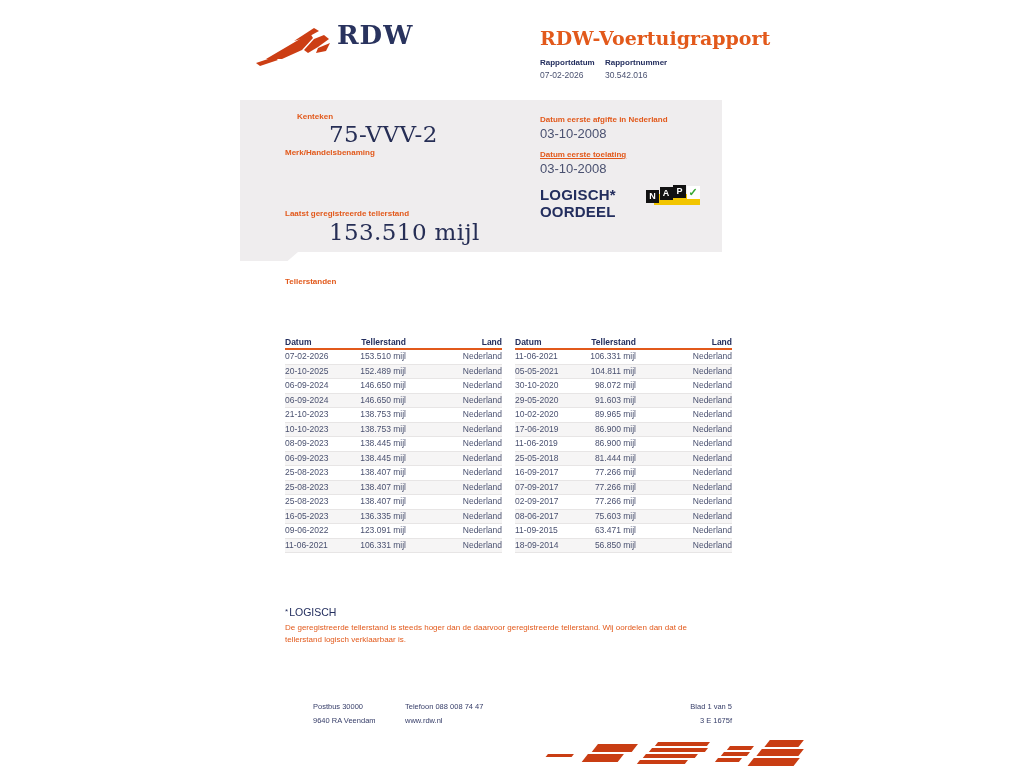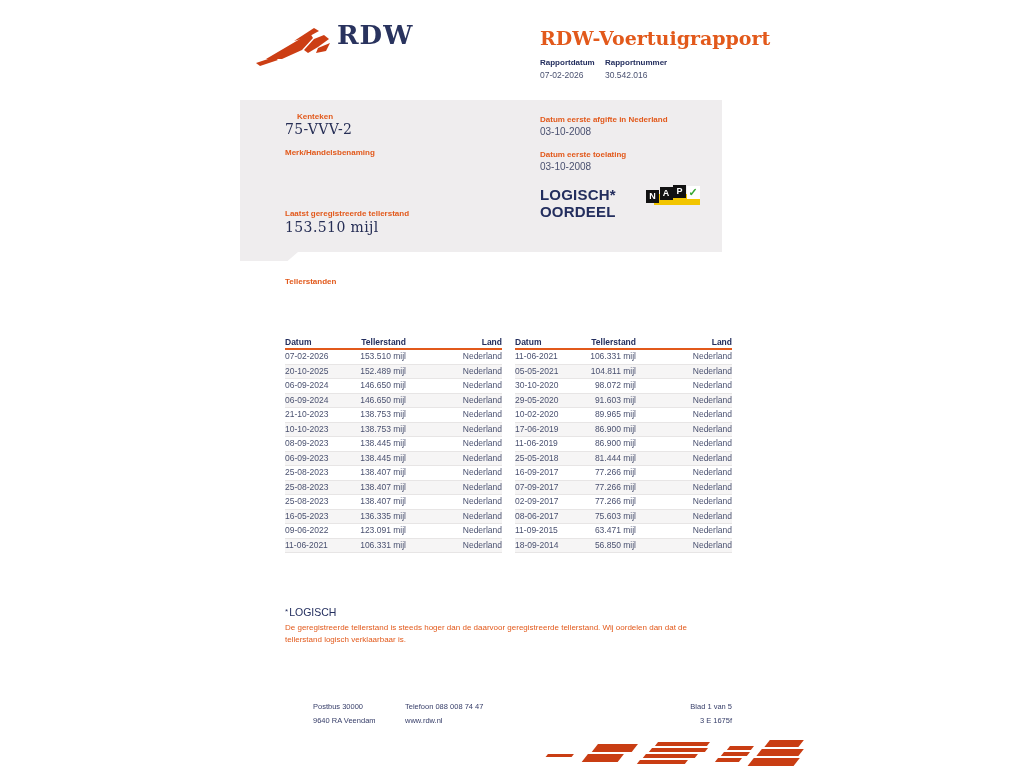--- a/index.html
+++ b/index.html
@@ -14,22 +14,22 @@
   .meta-label { font-size:8px; font-weight:700; color:#232e5e; }
   .meta-value { font-size:8.5px; color:#4a5170; margin-top:3px; }
   .meta-col1 { left:540px; top:58px; }
   .meta-col2 { left:605px; top:58px; }
 
   
   .panel { left:240px; top:100px; width:482px; height:152px; background:#efedee; }
   .panel-tab { left:240px; top:252px; width:58px; height:9px; background:#efedee;
                clip-path:polygon(0 0,100% 0,82% 100%,0 100%); }
   .olabel { font-size:8px; font-weight:700; color:#e2591b; }
-  .bigval { font-size:14px; color:#262e55; letter-spacing:.4px; }
-  .smallval { font-size:10px; color:#4a5170; }
+  .bigval { font-size:23px; color:#262e55; letter-spacing:.4px;margin-left:44px; }
+  .smallval { font-size:13px; color:#4a5170; }
   .oordeel { font-size:15px; font-weight:700; color:#232e5e; line-height:17px; letter-spacing:.2px; }
 
   
   .nap { left:646px; top:184px; width:56px; height:24px; }
   .nap-yellow { position:absolute; left:8px; top:10px; width:46px; height:11px; background:#f2c500; }
   .nap-tile { position:absolute; width:13px; height:13px; background:#121212; color:#fff;
               font-size:9px; font-weight:700; text-align:center; line-height:13px; }
   .nap-check-tile { position:absolute; width:13px; height:13px; background:#ffffff; color:#3ba936;
               font-size:11px; font-weight:700; text-align:center; line-height:13px; }
 
@@ -92,21 +92,21 @@
   <div class="abs bigval serif" style="left:285px;top:121px;">75-VVV-2</div>
 
   <div class="abs olabel" style="left:285px;top:148px;">Merk/Handelsbenaming</div>
 
   <div class="abs olabel" style="left:285px;top:209px;">Laatst geregistreerde tellerstand</div>
   <div class="abs bigval serif" style="left:285px;top:219px;">153.510 mijl</div>
 
   <div class="abs olabel" style="left:540px;top:115px;">Datum eerste afgifte in Nederland</div>
   <div class="abs smallval" style="left:540px;top:126px;">03-10-2008</div>
 
-  <div class="abs olabel" style="left:540px;top:150px;">Datum eerste toelating</div>
+  <div class="abs olabel" style="left:540px;top:150px;text-decoration:underline;">Datum eerste toelating</div>
   <div class="abs smallval" style="left:540px;top:161px;">03-10-2008</div>
 
   <div class="abs oordeel" style="left:540px;top:186px;">
     <div>LOGISCH*</div>
     <div>OORDEEL</div>
   </div>
 
   <div class="abs nap">
     <div class="nap-yellow"></div>
     <span class="nap-tile" style="left:0;top:6px;">N</span>

